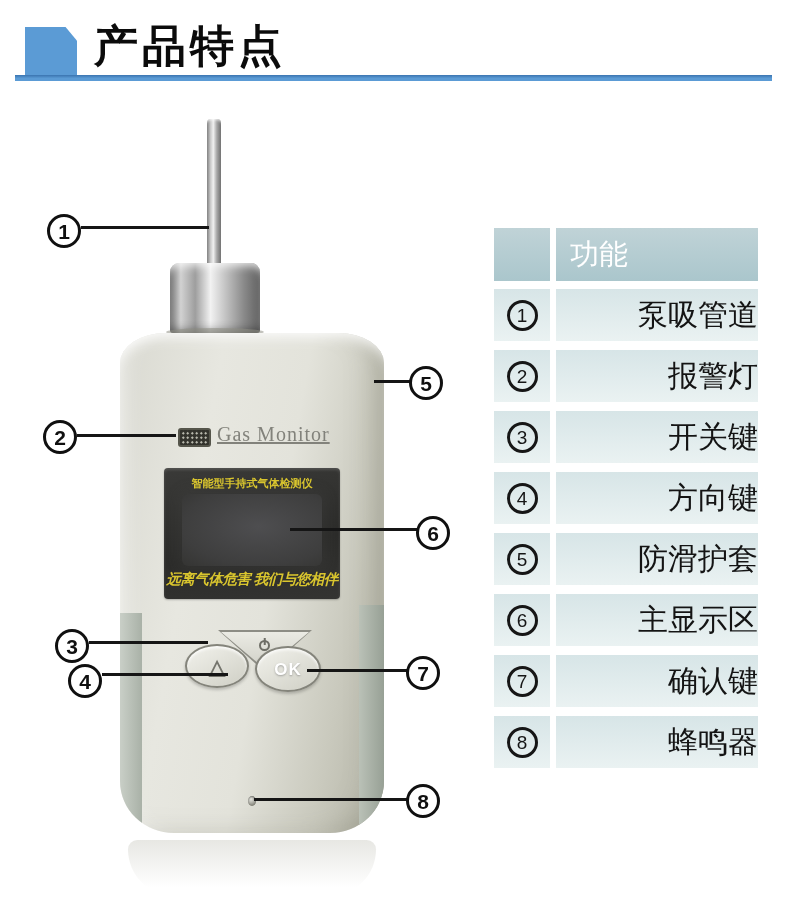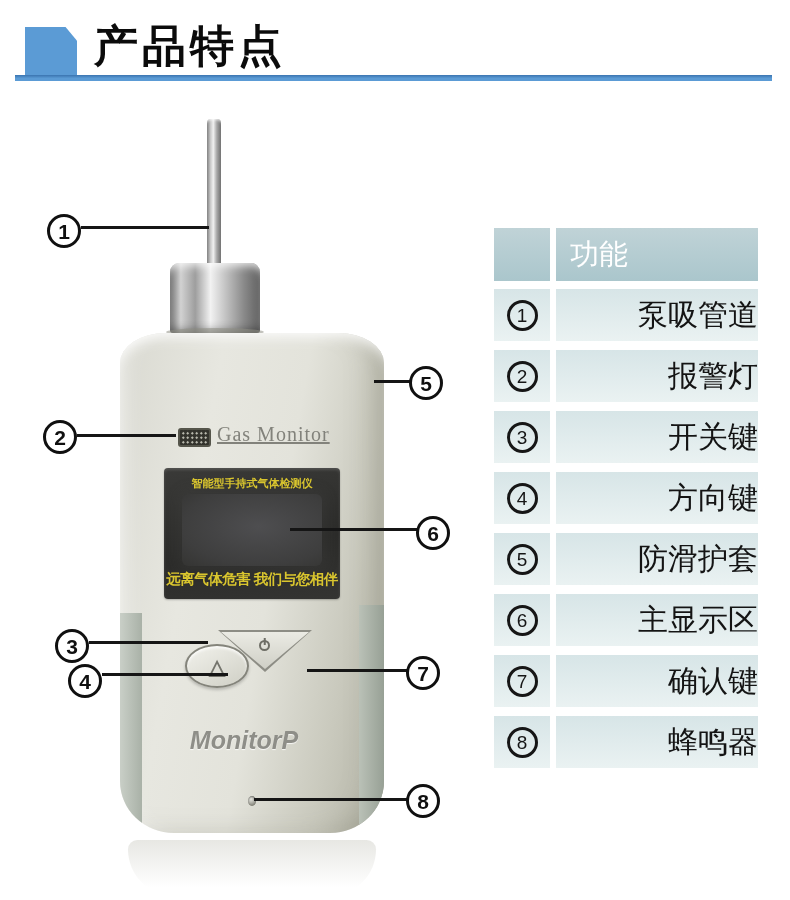--- a/index.html
+++ b/index.html
@@ -39,21 +39,21 @@
     color:#82827b;letter-spacing:1px;text-decoration:underline;}
   .screen{position:absolute;left:164px;top:468px;width:176px;height:131px;border-radius:4px;
     background:linear-gradient(170deg,#3a3a38 0%,#2c2c2a 60%,#343432 100%);
     box-shadow:0 1px 2px #00000040, inset 0 2px 3px #ffffff22;}
   .screen-inner{position:absolute;left:18px;top:26px;width:140px;height:72px;border-radius:6px;
     background:radial-gradient(ellipse at 55% 45%,#4e4e50 0%,#3e3e3e 70%,#343432 100%);
     box-shadow:0 0 12px 5px #46464633;}
   .screen-top-text{position:absolute;left:0;top:8px;width:100%;text-align:center;
     font-size:11px;font-weight:bold;color:#d9c52e;letter-spacing:0;}
   .screen-bottom-text{position:absolute;left:0;bottom:10px;width:100%;text-align:center;
-    font-size:14.5px;font-weight:bold;color:#d9c52e;letter-spacing:-0.5px;}
+    font-size:14.5px;font-weight:bold;color:#d9c52e;letter-spacing:-0.5px;font-style:italic;}
   .btn-tri-outer{position:absolute;left:218px;top:630px;width:94px;height:42px;
     clip-path:polygon(0 0,100% 0,50% 100%);background:#8d8d85;}
   .btn-tri-inner{position:absolute;left:221px;top:632px;width:88px;height:37px;
     clip-path:polygon(0 0,100% 0,50% 100%);
     background:linear-gradient(180deg,#ebebe4,#cfcfc6);}
   .power-icon{position:absolute;left:259px;top:640px;width:11px;height:11px;border:2px solid #6e6e66;
     border-radius:50%;box-sizing:border-box;}
   .power-stem{position:absolute;left:50%;top:-4px;transform:translateX(-50%);width:2.5px;height:7px;
     background:#6e6e66;}
   .btn-oval{position:absolute;border-radius:50%;border:2px solid #84847b;box-sizing:border-box;
@@ -120,21 +120,23 @@
     <div class="screen-bottom-text">远离气体危害 我们与您相伴</div>
   </div>
   <div class="btn-tri-outer"></div>
   <div class="btn-tri-inner"></div>
   <div class="power-icon">
     <span class="power-stem"></span>
   </div>
   <div class="btn-oval btn-up">
     <span class="glyph">△</span>
   </div>
-  <div class="logo">MonitorP</div>
+  <div class="btn-oval btn-ok">
+    <span class="glyph">OK</span>
+  </div>
   <div class="buzzer"></div>
   <div class="reflection"></div>
 
   <div class="cline" style="left:81px;top:226px;width:128px;"></div>
   <div class="cline" style="left:77px;top:434px;width:99px;"></div>
   <div class="cline" style="left:89px;top:641px;width:119px;"></div>
   <div class="cline" style="left:102px;top:673px;width:126px;"></div>
   <div class="cline" style="left:374px;top:380px;width:36px;"></div>
   <div class="cline" style="left:290px;top:528px;width:127px;"></div>
   <div class="cline" style="left:307px;top:669px;width:100px;"></div>

